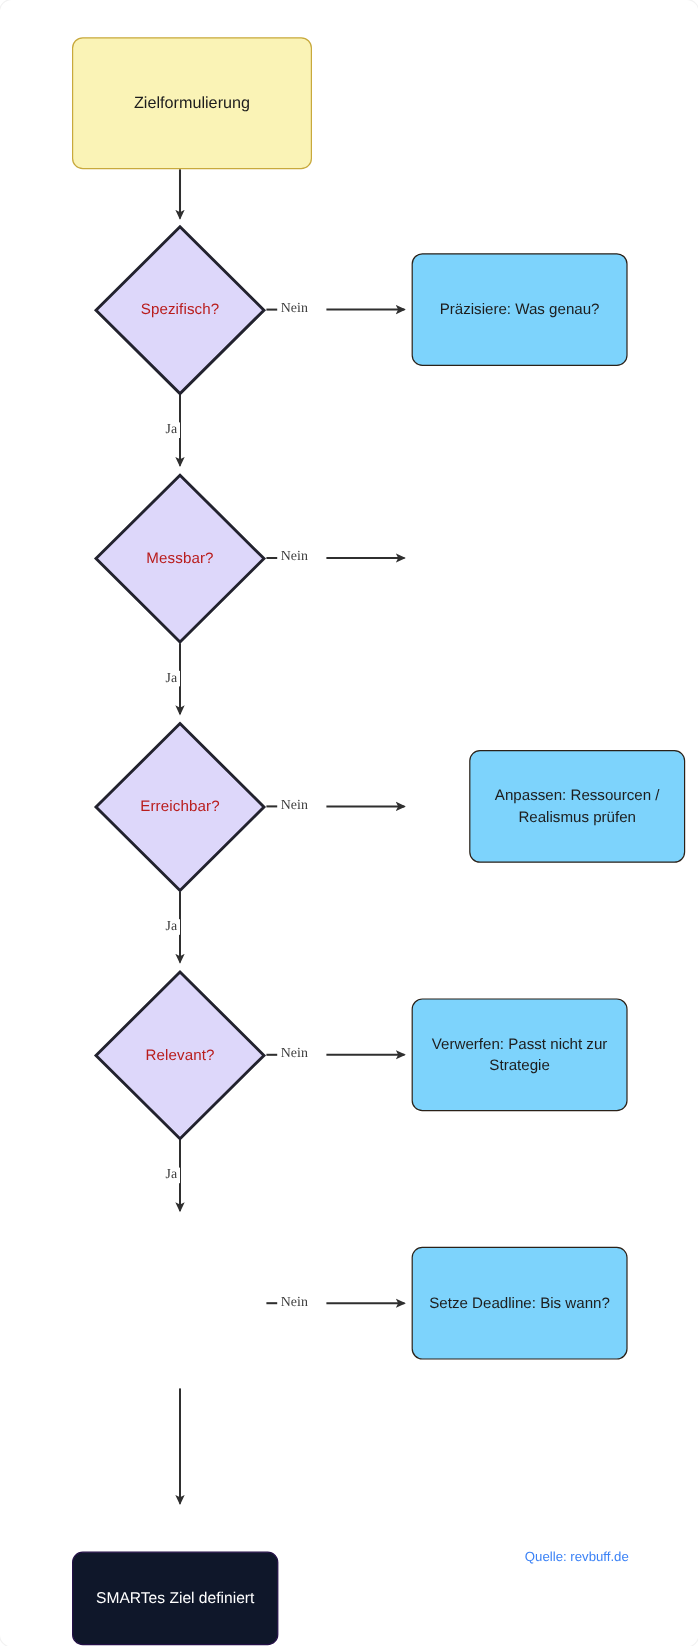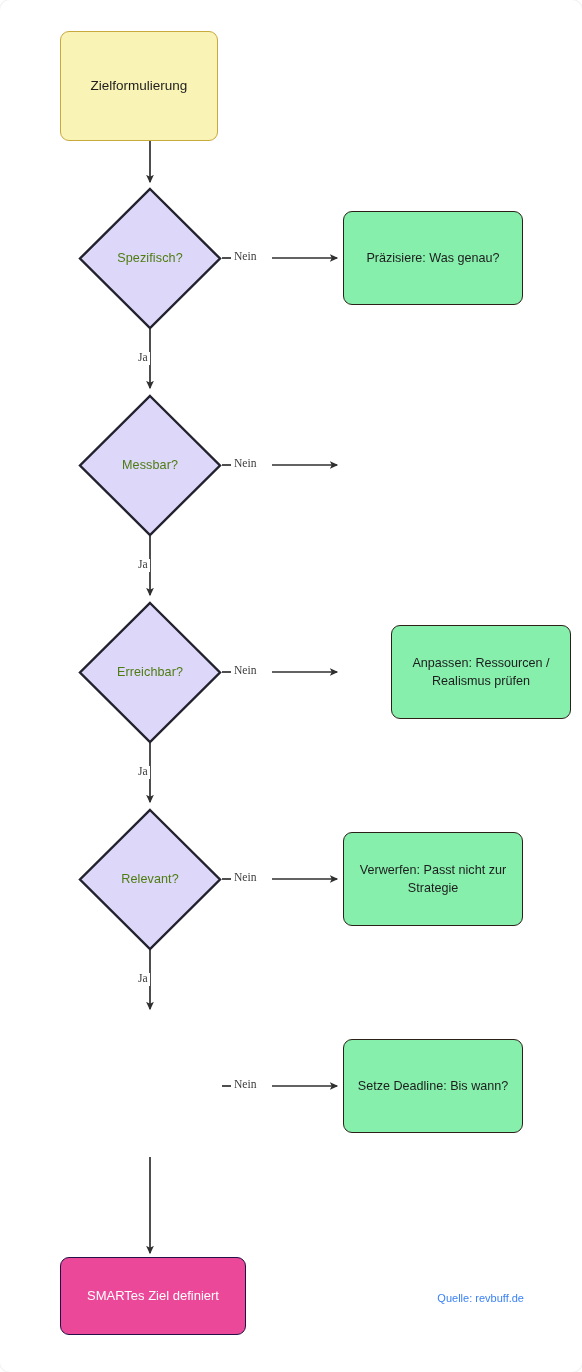--- a/index.html
+++ b/index.html
@@ -33,69 +33,70 @@
   .node {
     position: absolute;
     box-sizing: border-box;
     display: flex;
     align-items: center;
     justify-content: center;
     text-align: center;
   }
 
   .node-start {
-    width: 158px;
+    width: 200px;
     height: 110px;
     border-radius: 9px;
     background: #faf3b6;
     border: 1.6px solid #c8a93c;
     color: #1d1d1d;
     font-size: 13.5px;
     line-height: 1.35;
   }
 
   .node-decision {
     width: 144px;
     height: 143px;
   }
   .node-decision .diamond-text {
     position: relative;
     z-index: 2;
-    color: #4d7c0f;
+    color: #b91c1c;
     font-size: 12.6px;
     line-height: 1.3;
     letter-spacing: 0.1px;
   }
   .node-decision .diamond-shape {
     position: absolute;
     inset: 0;
     z-index: 1;
   }
 
   .node-action {
     width: 180px;
     height: 94px;
     border-radius: 9px;
-    background: #86efac;
+    background: #7dd3fc;
     border: 1.6px solid #2b2118;
     color: #1d1d1d;
     font-size: 12.6px;
     line-height: 1.45;
     padding: 16px 10px;
   }
 
   .node-end {
-    width: 186px;
+    width: 172px;
     height: 78px;
     border-radius: 9px;
-    background: #ec4899;
+    background: #0f172a;
     border: 1.6px solid #241047;
     color: #ffffff;
     font-size: 13px;
     line-height: 1.35;
+    margin-top: 36px;
   }
 
   
   .edge-label {
     position: absolute;
     font-size: 11.6px;
     color: #3b3b3b;
     white-space: nowrap;
     background: #ffffff;
     padding: 0 2px;

